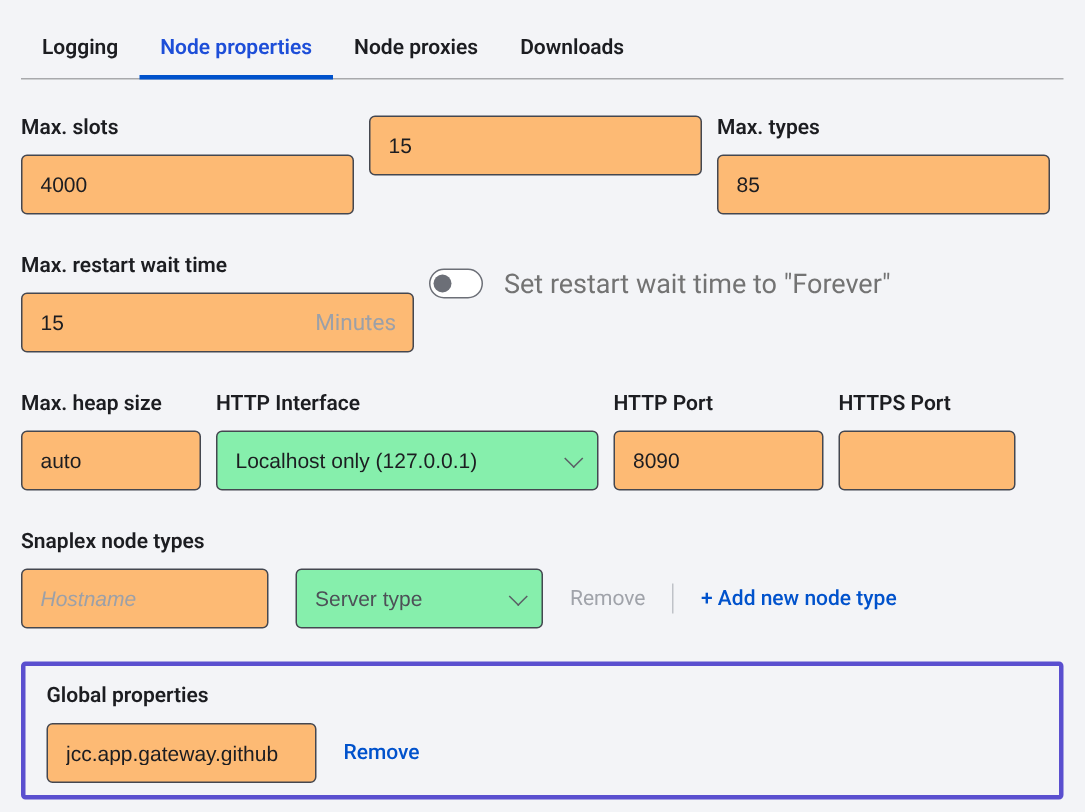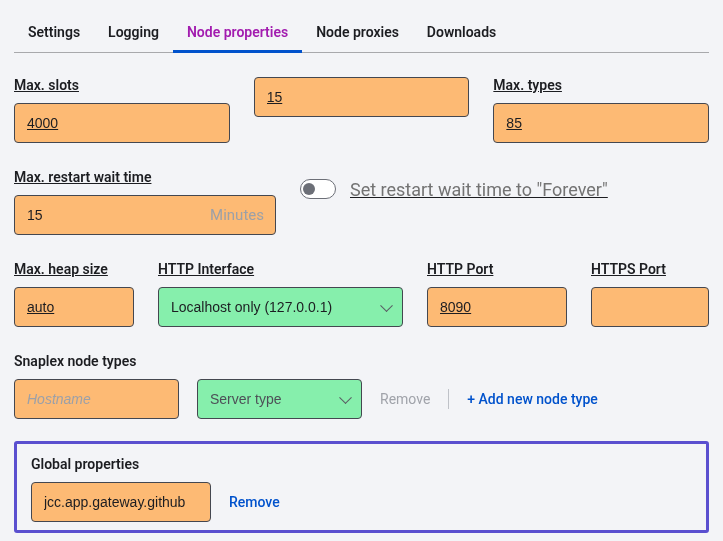--- a/index.html
+++ b/index.html
@@ -1,21 +1,21 @@
 <!DOCTYPE html>
 <html><head>
   <meta charset="utf-8">
   <style>
     * { box-sizing: border-box; margin: 0; padding: 0; }
     body { font-family: -apple-system, BlinkMacSystemFont, "Segoe UI", Roboto, Arial, sans-serif; background: #f3f4f7; width: 723px; height: 541px; padding: 14px; color: #1c1d21; }
     .tabs { display: flex; border-bottom: 1px solid #a8a9ac; margin-bottom: 24px; }
     .tab { padding: 10px 14px 12px; font-size: 14px; font-weight: 600; color: #1c1d21; cursor: pointer; white-space: nowrap; position: relative; }
-    .tab.active { color: #a21caf; }
+    .tab.active { color: #1d4ed8; }
     .tab.active::after { content: ""; position: absolute; left: 0; right: 0; bottom: -1px; height: 3px; background: #0052cc; }
-    .row { display: flex; gap: 24px; margin-bottom: 26px; text-decoration: underline; }
+    .row { display: flex; gap: 10px; margin-bottom: 26px; }
     .field { display: flex; flex-direction: column; }
     .label { font-size: 14px; font-weight: 600; color: #1c1d21; margin-bottom: 10px; }
     .input { background: #fdba74; border: 1px solid #444750; border-radius: 4px; height: 40px; padding: 0 12px; font-size: 14px; color: #1c1d21; outline: none; }
     .input::placeholder { color: #9ca0a8; font-style: italic; }
     .input-with-suffix { position: relative; }
     .input-with-suffix .suffix { position: absolute; right: 12px; top: 50%; transform: translateY(-50%); color: #9ca0a8; font-size: 15px; pointer-events: none; }
     .select { background: #86efac; border: 1px solid #444750; border-radius: 4px; height: 40px; padding: 0 32px 0 12px; font-size: 14px; color: #1c1d21; appearance: none; outline: none; position: relative; cursor: pointer; }
     .select-wrap { position: relative; }
     .select-wrap::after { content: ""; position: absolute; right: 12px; top: 50%; width: 8px; height: 8px; border-right: 1.5px solid #5a5d64; border-bottom: 1.5px solid #5a5d64; transform: translateY(-65%) rotate(45deg); pointer-events: none; }
     .toggle-row { display: flex; align-items: center; gap: 14px; }
@@ -26,21 +26,20 @@
     .divider-v { width: 1px; height: 20px; background: #bfc2c8; }
     .link { color: #0052cc; font-size: 14px; cursor: pointer; font-weight: 500; }
     .global-props-box { border: 3px solid #5a4fcf; border-radius: 3px; padding: 12px 14px 8px; margin-top: 2px; }
     .gp-row { display: flex; align-items: center; gap: 18px; margin-top: 10px; }
     .inline-row { display: flex; align-items: center; gap: 18px; }
   </style>
 </head>
 <body>
 
 <div class="tabs">
-  <div class="tab">Settings</div>
   <div class="tab">Logging</div>
   <div class="tab active">Node properties</div>
   <div class="tab">Node proxies</div>
   <div class="tab">Downloads</div>
 </div>
 
 <div class="row">
   <div class="field" style="width:222px">
     <div class="label">Max. slots</div>
     <input class="input" value="4000" style="">

